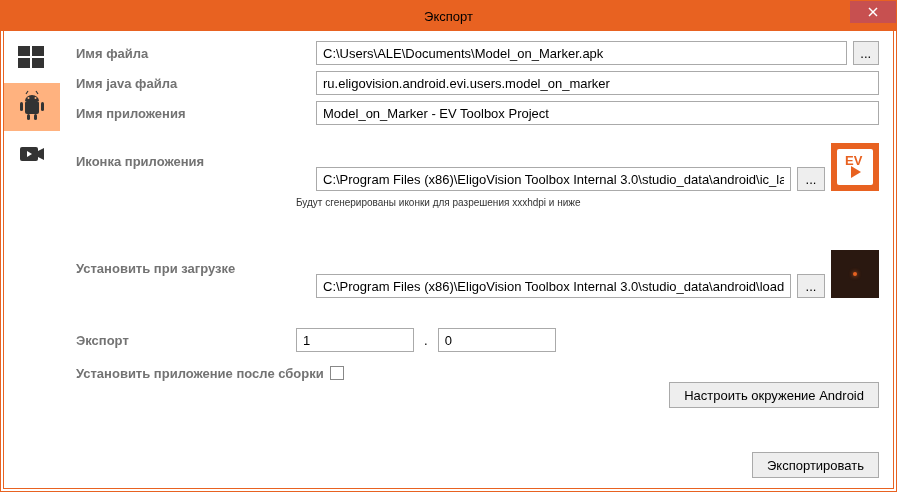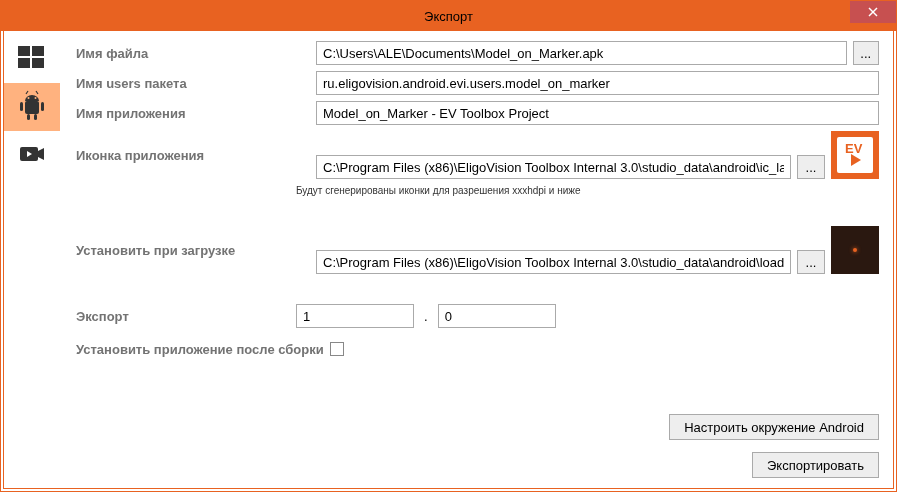--- a/index.html
+++ b/index.html
@@ -12,31 +12,31 @@
   .body { flex: 1; background: #fff; display: flex; border: 1px solid #e86221; border-top: none; margin: 2px; margin-top: 0; }
   .sidebar { width: 58px; background: #fff; display: flex; flex-direction: column; padding-top: 4px; }
   .sidebar-item { width: 56px; height: 48px; display: flex; align-items: center; justify-content: center; cursor: pointer; }
   .sidebar-item.selected { background: #ffb27f; }
   .content { flex: 1; display: flex; flex-direction: column; padding: 10px 14px 10px 14px; position: relative; }
   .form { display: grid; grid-template-columns: 220px 1fr; row-gap: 6px; align-items: center; }
   .label { color: #737373; font-weight: bold; }
   .row-right { display: flex; align-items: flex-end; gap: 6px; padding-left: 20px; }
   .text-input { height: 24px; border: 1px solid #aaa; padding: 2px 6px; background: #fff; width: 100%; }
   .browse-btn { width: 28px; height: 24px; border: 1px solid #aaa; background: #eee; display: flex; align-items: center; justify-content: center; cursor: pointer; }
-  .preview { width: 48px; height: 48px; background: #e86221; display: flex; align-items: center; justify-content: center; flex-shrink: 0; }
+  .preview { width: 48px; height: 48px; background: #e86221; display: flex; align-items: center; justify-content: center; flex-shrink: 0; margin-top: 12px; }
   .preview.dark { background: #2a1810; position: relative; }
   .preview.dark::after { content: ""; position: absolute; width: 4px; height: 4px; border-radius: 50%; background: #e86221; left: 50%; top: 50%; transform: translate(-50%, -50%); box-shadow: 0 0 4px #e86221; }
   .hint { font-size: 10px; color: #333; }
   .version-row { display: flex; align-items: center; gap: 6px; }
   .version-input { width: 118px; height: 24px; border: 1px solid #aaa; padding: 2px 6px; background: #fff; }
   .dot { padding: 0 4px; }
   .checkbox-row { display: flex; align-items: flex-start; gap: 6px; margin-top: 8px; grid-column: 1 / span 2; }
   .checkbox { width: 14px; height: 14px; border: 1px solid #888; background: #fff; }
   .buttons-area { position: absolute; right: 14px; bottom: 10px; display: flex; flex-direction: column; align-items: flex-end; gap: 12px; }
-  .btn { height: 26px; padding: 0 14px; border: 1px solid #aaa; background: #eee; cursor: pointer; display: inline-flex; align-items: center; }
+  .btn { height: 26px; padding: 0 14px; border: 1px solid #aaa; background: #eee; cursor: pointer; display: inline-flex; align-items: center; margin-top: 32px; }
   .btn-row { display: flex; gap: 8px; }
   .spacer-row { height: 18px; grid-column: 1 / span 2; }
   .ev-icon-bg { width: 36px; height: 36px; background: #fff; border-radius: 2px; display:flex; align-items:center; justify-content:center; position: relative; }
 </style>
 </head>
 <body>
 
 <div class="window">
   <div class="titlebar">
     <span class="title">Экспорт</span>
@@ -93,21 +93,21 @@
       <div class="form">
 
         <div class="label">Имя файла</div>
         <div class="row-right">
           <input class="text-input" value="C:\Users\ALE\Documents\Model_on_Marker.apk" style="">
           <div class="browse-btn">
               <span>...</span>
             </div>
         </div>
 
-        <div class="label">Имя users пакета</div>
+        <div class="label">Имя java файла</div>
         <div class="row-right">
           <input class="text-input" value="ru.eligovision.android.evi.users.model_on_marker" style="">
         </div>
 
         <div class="label">Имя приложения</div>
         <div class="row-right">
           <input class="text-input" value="Model_on_Marker - EV Toolbox Project" style="">
         </div>
 
         <div class="label">Иконка приложения</div>

